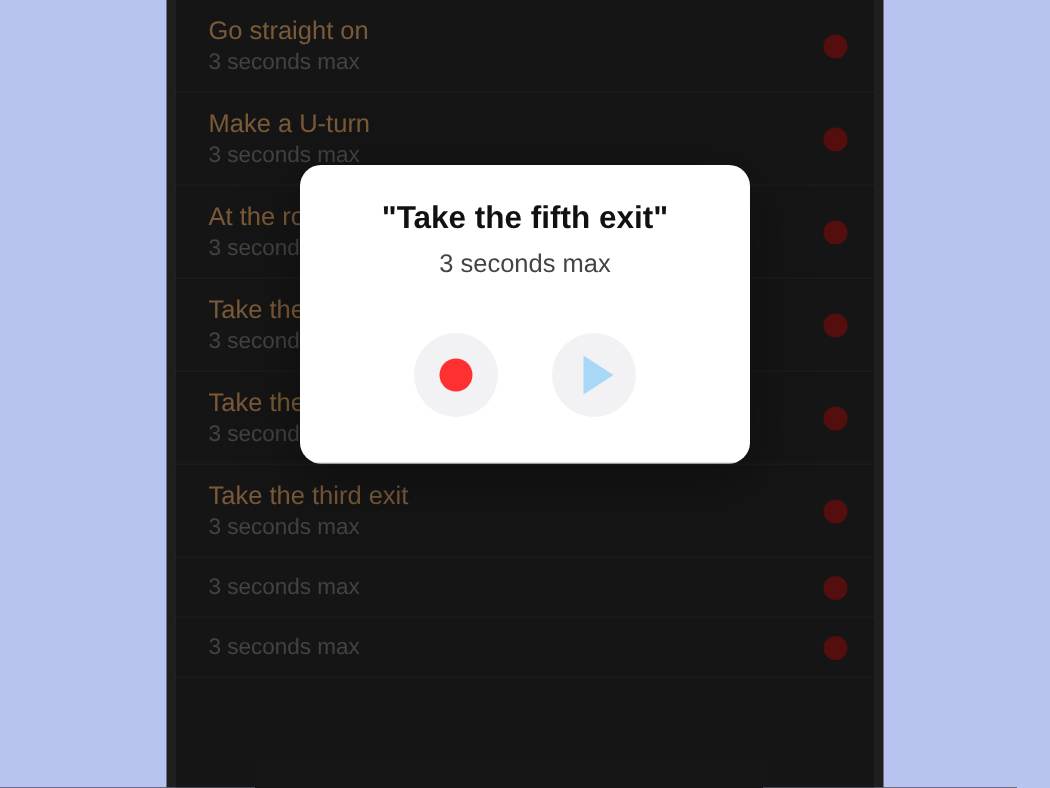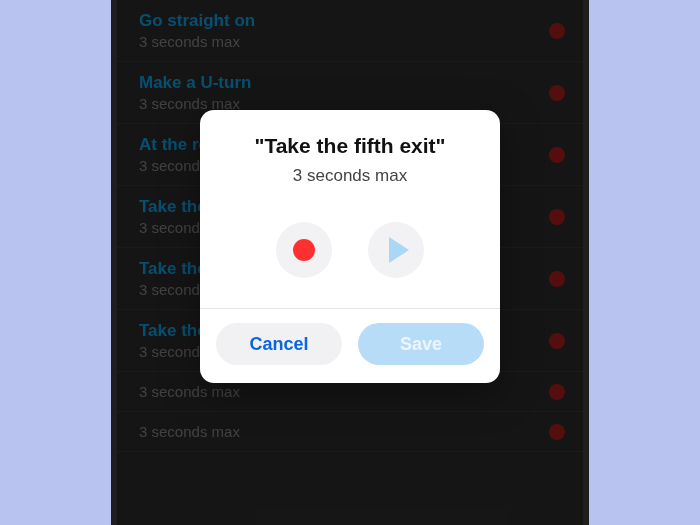--- a/index.html
+++ b/index.html
@@ -26,21 +26,21 @@
   }
   .list { width: 100%; }
   .row {
     display: flex;
     align-items: center;
     justify-content: space-between;
     padding: 11px 18px 11px 22px;
     border-bottom: 1px solid #3a3a3b;
   }
   .row-text { display: flex; flex-direction: column; gap: 2px; }
-  .row-title { color: #0ea5e9; font-weight: 700; font-size: 17px; }
+  .row-title { color: #fdba74; font-weight: 400; font-size: 17px; }
   .row-sub { color: #8a8a8c; font-size: 15px; }
   .row-dot {
     width: 16px; height: 16px; border-radius: 50%;
     background: #b11f1f; flex-shrink: 0;
   }
   .dim-overlay {
     position: absolute; inset: 0;
     background: rgba(0,0,0,0.52);
   }
   .modal {
@@ -160,20 +160,16 @@
       </div>
       <div class="modal-controls">
         <div class="ctrl-btn">
           <span class="rec-dot"></span>
         </div>
         <div class="ctrl-btn">
           <span class="play-tri"></span>
         </div>
       </div>
       <div class="modal-divider"></div>
-      <div class="modal-buttons">
-        <div class="pill pill-cancel">Cancel</div>
-        <div class="pill pill-save">Save</div>
-      </div>
     </div>
 
   </div>
 </div>
 
 </body></html>

